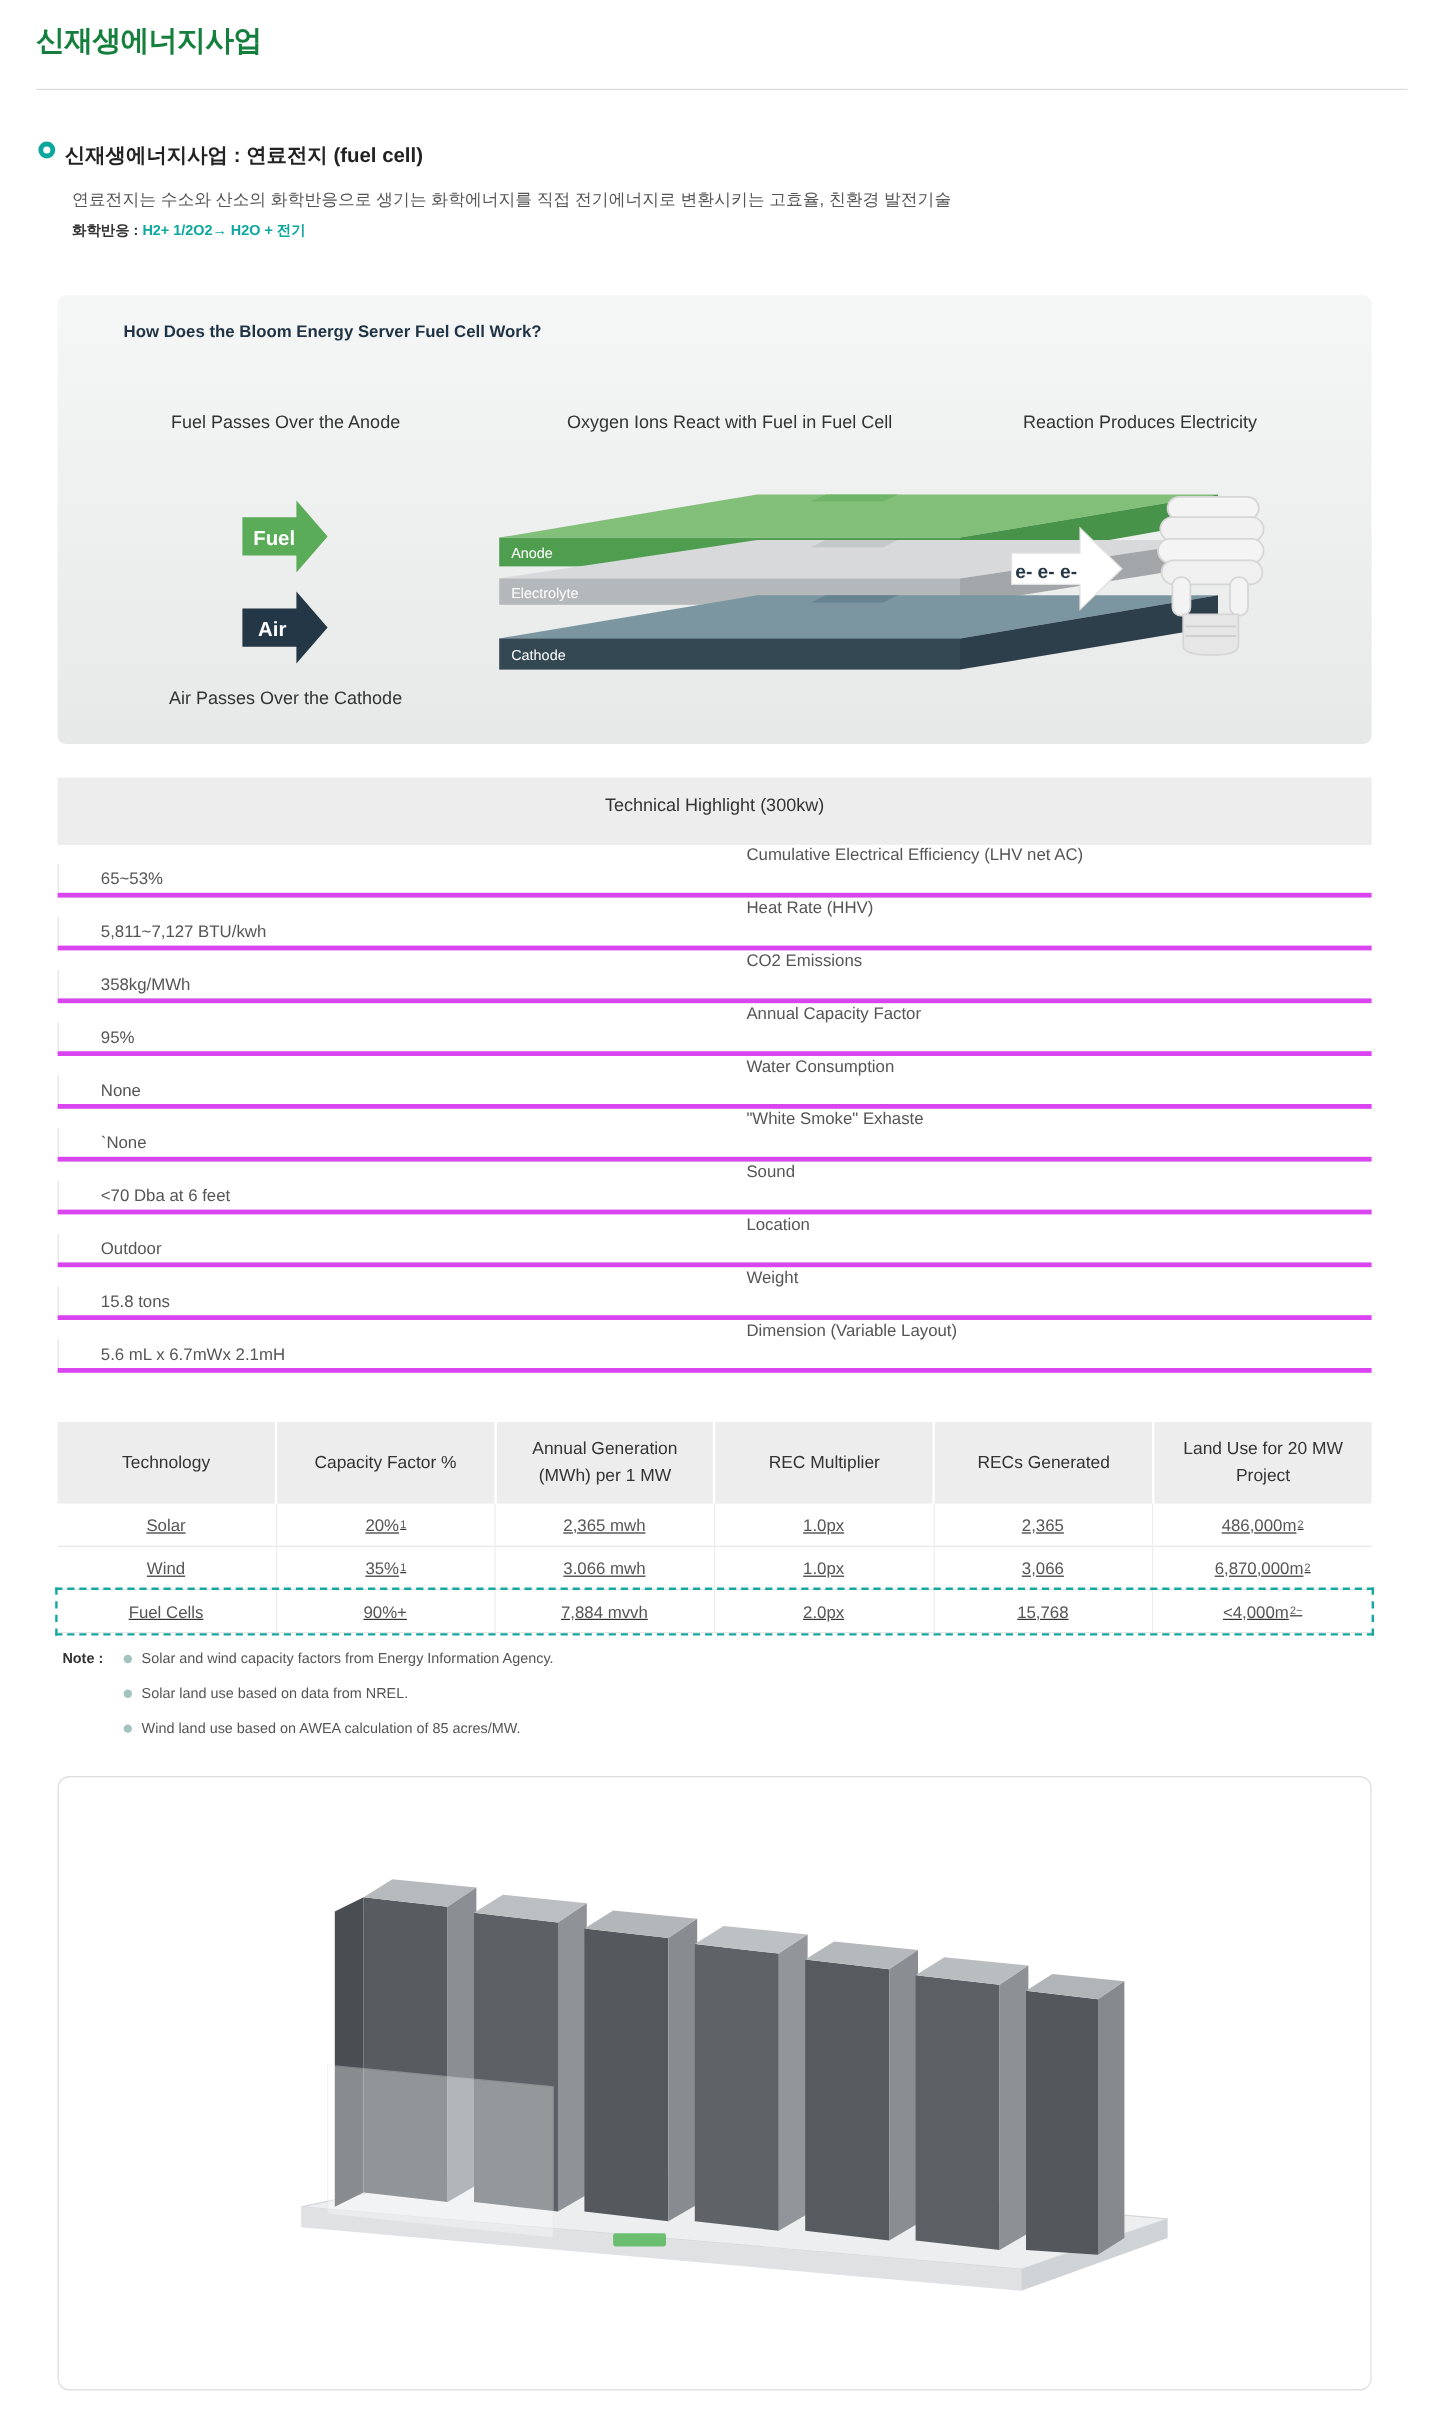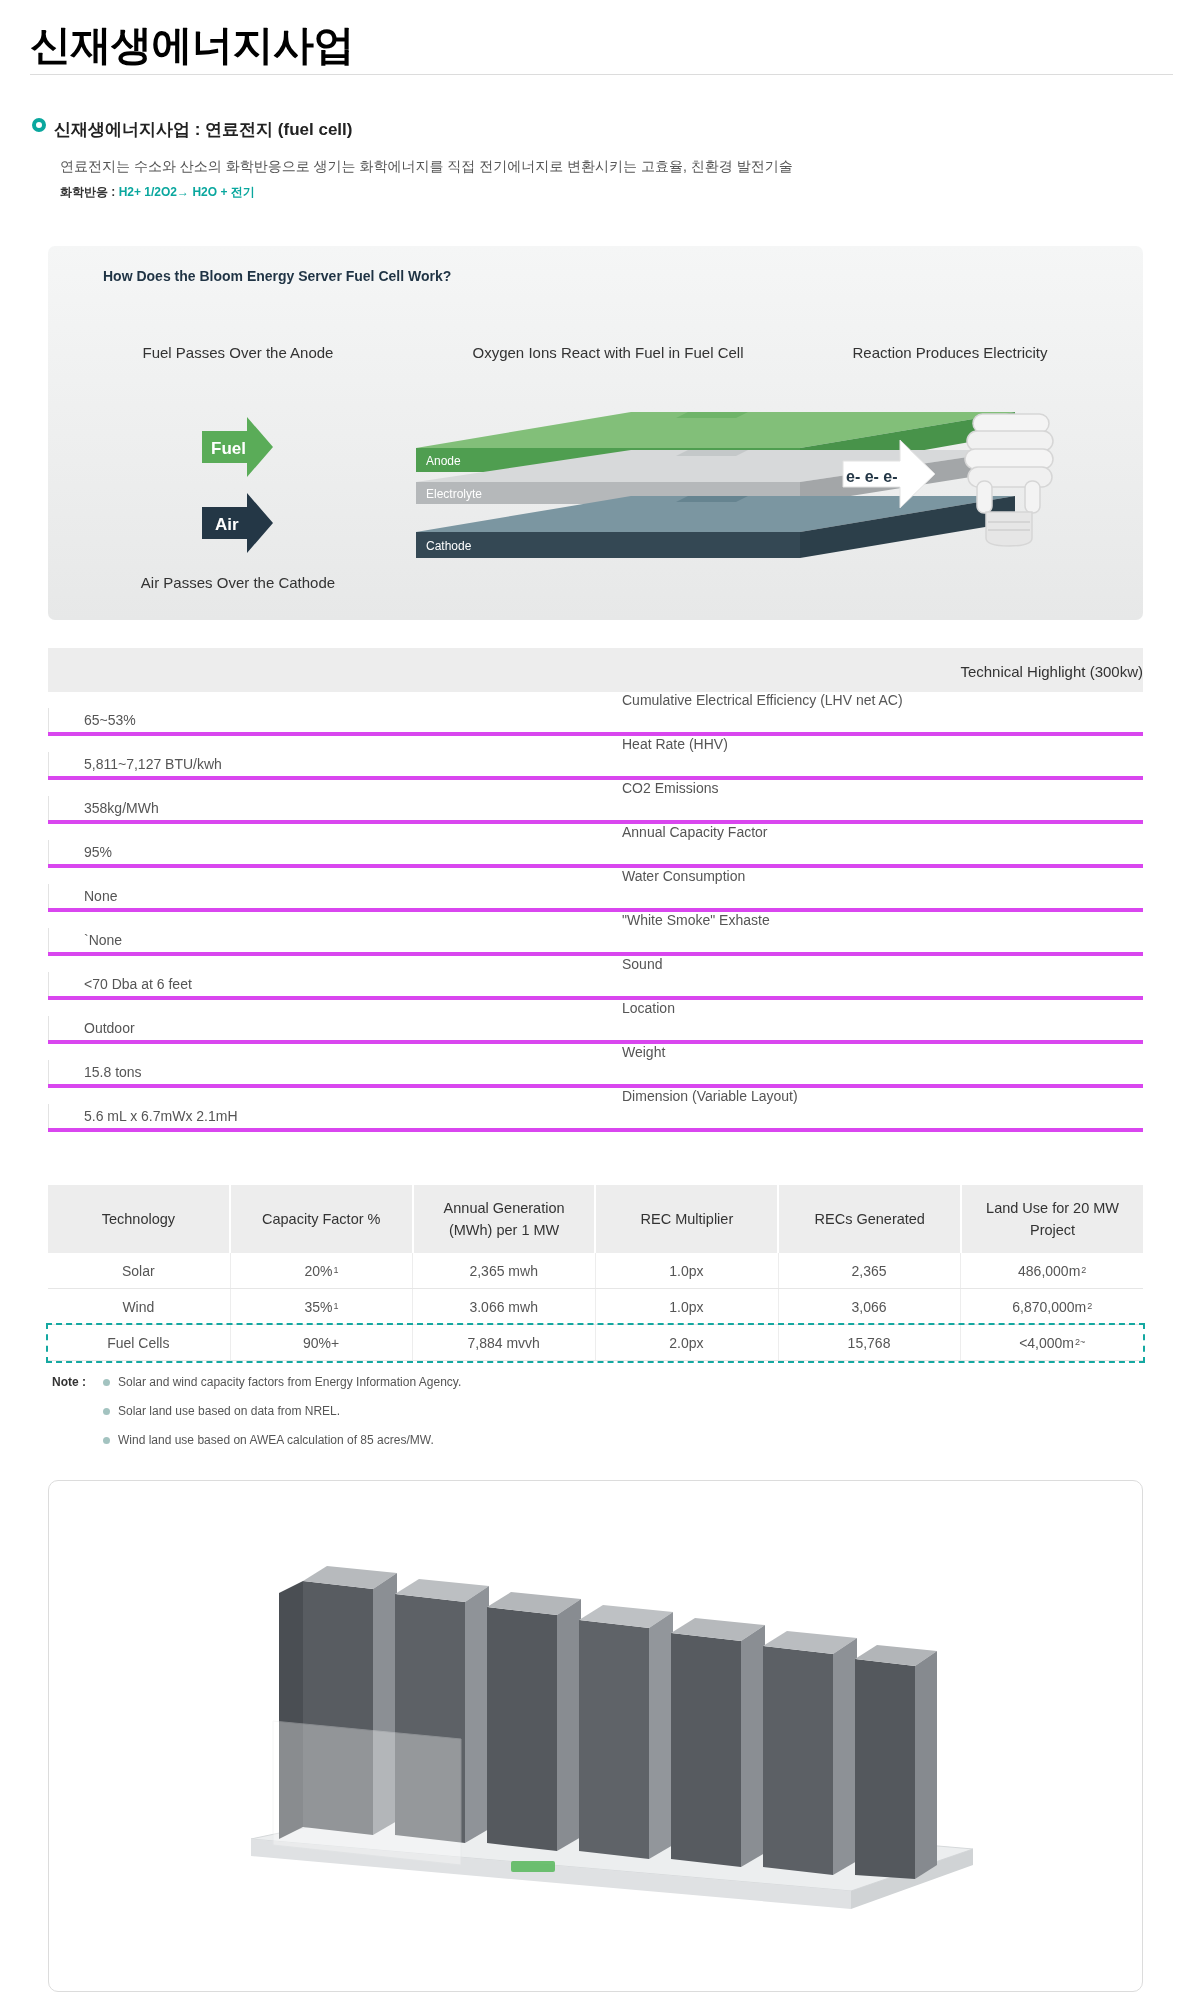--- a/index.html
+++ b/index.html
@@ -1,21 +1,21 @@
 <!DOCTYPE html>
 <html><head>
 <meta charset="utf-8">
 <style>
   * { margin:0; padding:0; box-sizing:border-box; }
   html,body { background:#ffffff; }
   body { font-family:"Liberation Sans","DejaVu Sans",sans-serif; color:#333; }
   .page { position:relative; width:1203px; height:2015px; background:#fff; overflow:hidden; }
 
   
-  .page-title { position:absolute; left:30px; top:18px; font-size:41px; font-weight:bold; color:#000000; letter-spacing:-0.5px; }
+  .page-title { position:absolute; left:30px; top:18px; font-size:24px; font-weight:bold; color:#15803d; letter-spacing:-0.5px; }
   .title-rule { position:absolute; left:30px; top:74px; width:1143px; height:1px; background:#dcdcdc; }
 
   
   .section-head { position:absolute; left:32px; top:118px; display:flex; align-items:flex-start; }
   .bullet-ring { width:14px; height:14px; border-radius:50%; border:4px solid #0aa79e; background:#fff; margin-right:8px; }
   .section-title { font-size:17px; font-weight:bold; color:#222; }
   .section-desc { position:absolute; left:60px; top:158px; font-size:14px; color:#555; }
   .reaction-line { position:absolute; left:60px; top:184px; font-size:12px; font-weight:bold; }
   .reaction-label { color:#333; }
   .reaction-formula { color:#0aa79e; }
@@ -26,31 +26,31 @@
   .diagram-title { position:absolute; left:55px; top:22px; font-size:14px; font-weight:bold; color:#1f3344; }
   .step-label { position:absolute; top:98px; font-size:15px; font-weight:500; color:#333; text-align:center; white-space:nowrap; }
   .step1 { left:40px;  width:300px; }
   .step2 { left:410px; width:300px; }
   .step3 { left:752px; width:300px; }
   .diagram-svg { position:absolute; left:0; top:0; }
   .air-caption { position:absolute; left:40px; top:328px; width:300px; text-align:center; font-size:15px; font-weight:500; color:#333; white-space:nowrap; }
 
   
   .tech-table { position:absolute; left:48px; top:648px; width:1095px; }
-  .tech-header { height:44px; line-height:48px; background:#ededed; text-align:right; font-size:15px; color:#333; font-weight:500; }
+  .tech-header { height:56px; line-height:48px; background:#ededed; text-align:center; font-size:15px; color:#333; font-weight:500; }
   .tech-row { display:flex; height:44px; border-bottom:4px solid #d946ef; align-items:flex-end;flex-direction:column; }
   .tech-label { width:553px; padding-left:32px; font-size:14px; color:#555; }
   .tech-value { flex:1; align-self:stretch; display:flex; align-items:center; padding-left:35px; border-left:1px solid #e3e3e3; font-size:14px; color:#555; }
 
   
   .cmp-table { position:absolute; left:48px; top:1185px; width:1095px; }
   .cmp-header { display:flex; gap:2px; }
   .cmp-header-cell { flex:1 1 0; height:68px; background:#ededed; display:flex; align-items:center; justify-content:center;
                      text-align:center; font-size:14.5px; color:#333; font-weight:500; padding:0 20px; line-height:1.55; }
-  .cmp-row { display:flex; height:36px; border-bottom:1px solid #e6e6e6; }
+  .cmp-row { display:flex; height:36px; border-bottom:1px solid #e6e6e6;text-decoration:underline; }
   .cmp-cell { flex:1 1 0; display:flex; align-items:center; justify-content:center; font-size:14px; color:#555; border-right:1px solid #ededed; }
   .cmp-cell:last-child { border-right:none;align-items:center; }
   .cmp-cell sup { font-size:9px; line-height:1; margin-left:1px; }
   .fuel-dashed { position:absolute; left:-2px; top:138px; width:1099px; height:40px; border:2px dashed #14a8a1; pointer-events:none; }
 
   
   .note-block { position:absolute; left:52px; top:1370px; font-size:12px; color:#555; }
   .note-line { display:flex; align-items:center; height:24px; margin-bottom:5px; }
   .note-label { font-weight:bold; color:#333; width:51px; }
   .note-indent { width:51px; }

